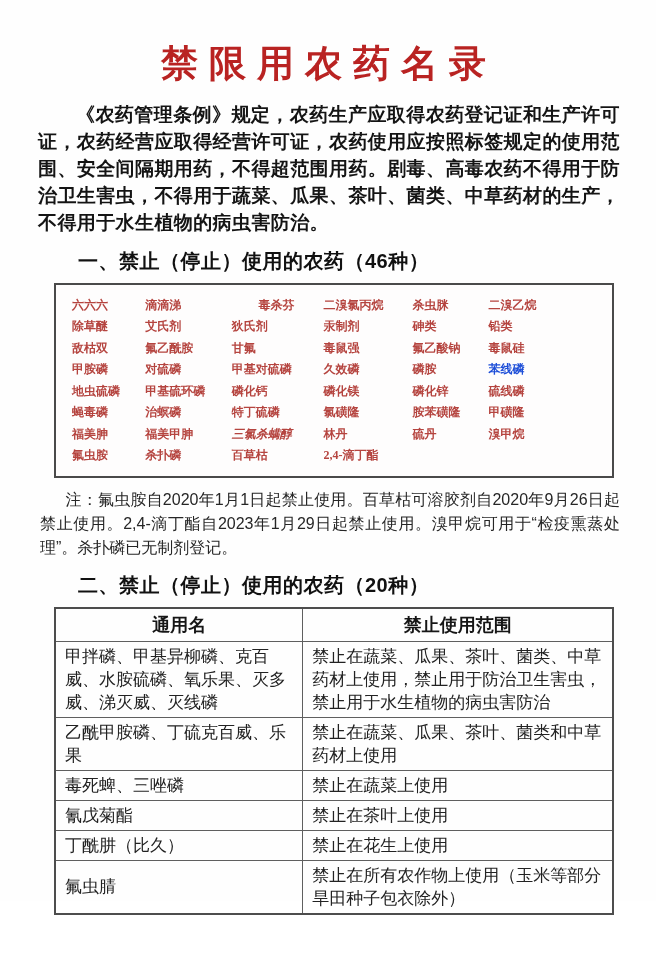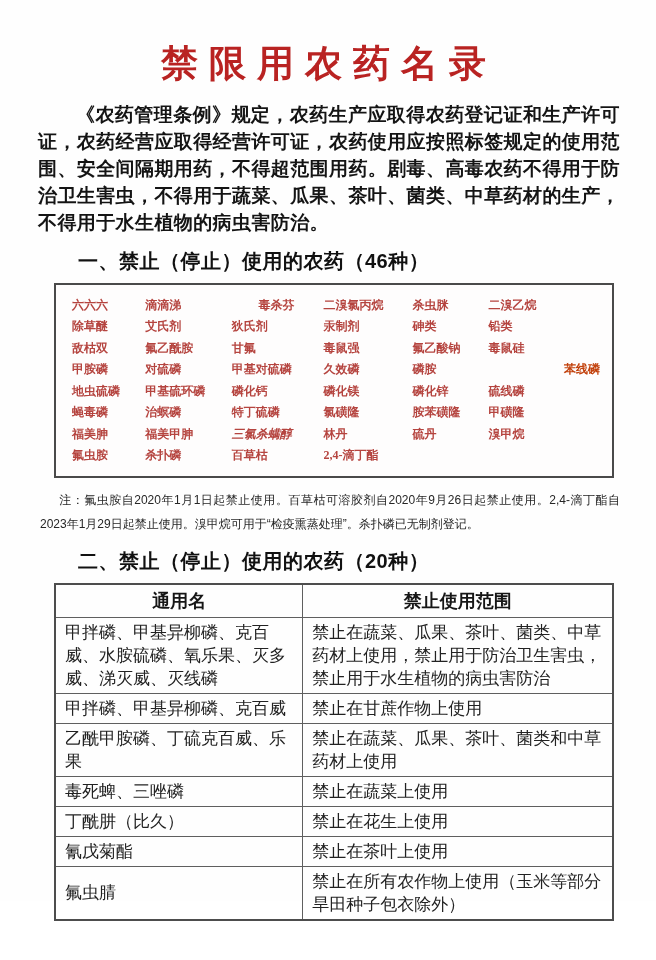--- a/index.html
+++ b/index.html
@@ -23,21 +23,21 @@
   
   .pesticide-box{box-sizing:border-box;margin:0 6px 0 16px;
     border:2px solid #4a4a4a;padding:10px 12px 10px 16px;background:#fefdfd;}
   .pesticide-grid{display:grid;grid-template-columns:13.5% 16% 17% 16.5% 14% auto;
     row-gap:1px;column-gap:2px;}
   .grid-item{font-family:"Liberation Serif", serif;font-weight:700;
     font-size:12px;line-height:20.5px;white-space:nowrap;}
   .grid-item:last-child{font-weight:900;}
 
   
-  .note{margin:10px 0 12px 2px;font-size:12px;font-weight:400;
+  .note{margin:10px 0 12px 2px;font-size:16px;font-weight:400;
     line-height:24px;text-align:justify;text-indent:1.6em;color:#262626;}
 
   
   .restrict-table{margin:2px 6px 0 16px;border-collapse:collapse;
     width:calc(100% - 22px);table-layout:fixed;
     font-family:"Liberation Serif", serif;font-size:17px;color:#222;
     border:2px solid #4d4d4d;}
   .restrict-table th{border:1px solid #5f5f5f;padding:4px 6px;
     font-family:"Liberation Sans", sans-serif;font-size:18px;font-weight:700;
     text-align:center;color:#161616;}
@@ -74,21 +74,21 @@
         <div class="grid-item" style="color: rgb(181, 68, 63);">氟乙酰胺</div>
         <div class="grid-item" style="color: rgb(181, 68, 63);">甘氟</div>
         <div class="grid-item" style="color: rgb(181, 68, 63);">毒鼠强</div>
         <div class="grid-item" style="color: rgb(181, 68, 63);">氟乙酸钠</div>
         <div class="grid-item" style="color: rgb(181, 68, 63);">毒鼠硅</div>
         <div class="grid-item" style="color: rgb(181, 68, 63);">甲胺磷</div>
         <div class="grid-item" style="color: rgb(181, 68, 63);">对硫磷</div>
         <div class="grid-item" style="color: rgb(181, 68, 63);">甲基对硫磷</div>
         <div class="grid-item" style="color: rgb(181, 68, 63);">久效磷</div>
         <div class="grid-item" style="color: rgb(181, 68, 63);">磷胺</div>
-        <div class="grid-item" style="color: #c2410c; text-align: right;">苯线磷</div>
+        <div class="grid-item" style="color: #1d4ed8;">苯线磷</div>
         <div class="grid-item" style="color: rgb(181, 68, 63);">地虫硫磷</div>
         <div class="grid-item" style="color: rgb(181, 68, 63);">甲基硫环磷</div>
         <div class="grid-item" style="color: rgb(181, 68, 63);">磷化钙</div>
         <div class="grid-item" style="color: rgb(181, 68, 63);">磷化镁</div>
         <div class="grid-item" style="color: rgb(181, 68, 63);">磷化锌</div>
         <div class="grid-item" style="color: rgb(181, 68, 63);">硫线磷</div>
         <div class="grid-item" style="color: rgb(181, 68, 63);">蝇毒磷</div>
         <div class="grid-item" style="color: rgb(181, 68, 63);">治螟磷</div>
         <div class="grid-item" style="color: rgb(181, 68, 63);">特丁硫磷</div>
         <div class="grid-item" style="color: rgb(181, 68, 63);">氯磺隆</div>
@@ -117,38 +117,34 @@
         <th>通用名</th>
         <th>禁止使用范围</th>
       </tr>
     </thead>
     <tbody id="restrict-table-body">
         <tr>
           <td>甲拌磷、甲基异柳磷、克百威、水胺硫磷、氧乐果、灭多威、涕灭威、灭线磷</td>
           <td>禁止在蔬菜、瓜果、茶叶、菌类、中草药材上使用，禁止用于防治卫生害虫，禁止用于水生植物的病虫害防治</td>
         </tr>
         <tr>
-          <td>甲拌磷、甲基异柳磷、克百威</td>
-          <td>禁止在甘蔗作物上使用</td>
-        </tr>
-        <tr>
           <td>乙酰甲胺磷、丁硫克百威、乐果</td>
           <td>禁止在蔬菜、瓜果、茶叶、菌类和中草药材上使用</td>
         </tr>
         <tr>
           <td>毒死蜱、三唑磷</td>
           <td>禁止在蔬菜上使用</td>
         </tr>
         <tr>
+          <td>氰戊菊酯</td>
+          <td>禁止在茶叶上使用</td>
+        </tr>
+        <tr>
           <td>丁酰肼（比久）</td>
           <td>禁止在花生上使用</td>
-        </tr>
-        <tr>
-          <td>氰戊菊酯</td>
-          <td>禁止在茶叶上使用</td>
         </tr>
         <tr>
           <td>氟虫腈</td>
           <td>禁止在所有农作物上使用（玉米等部分旱田种子包衣除外）</td>
         </tr>
       </tbody>
   </table>
 
 </div>
 

